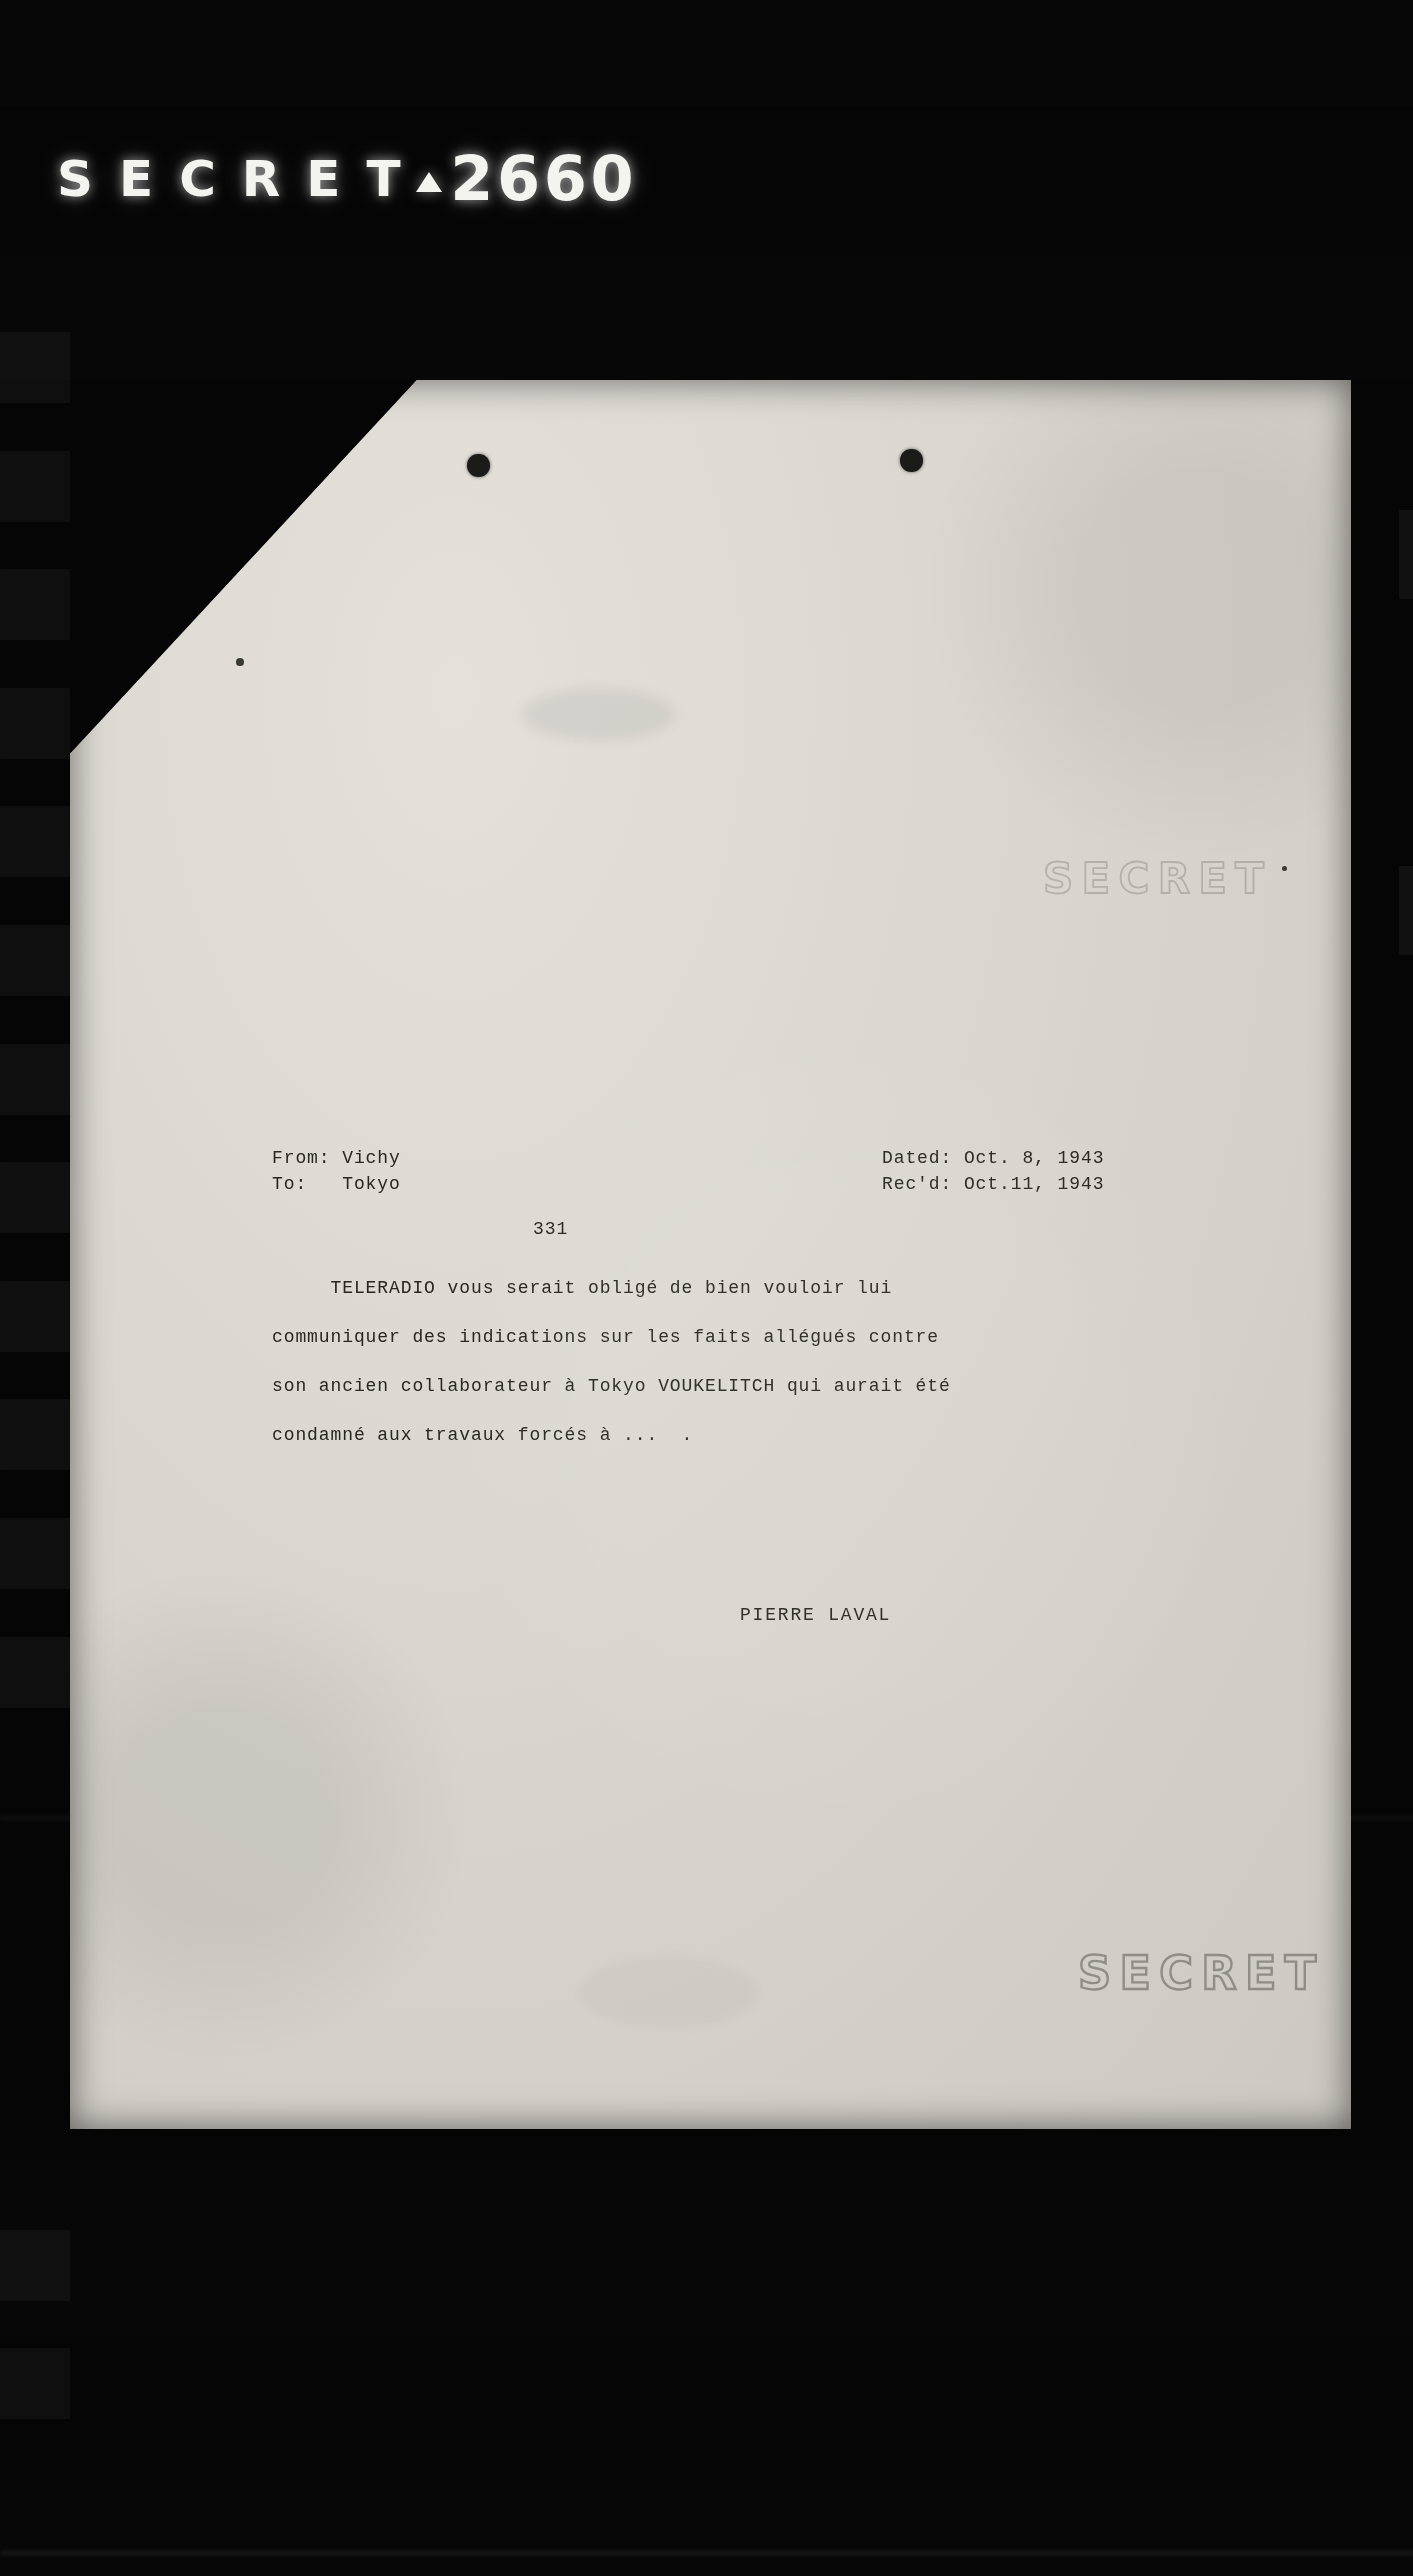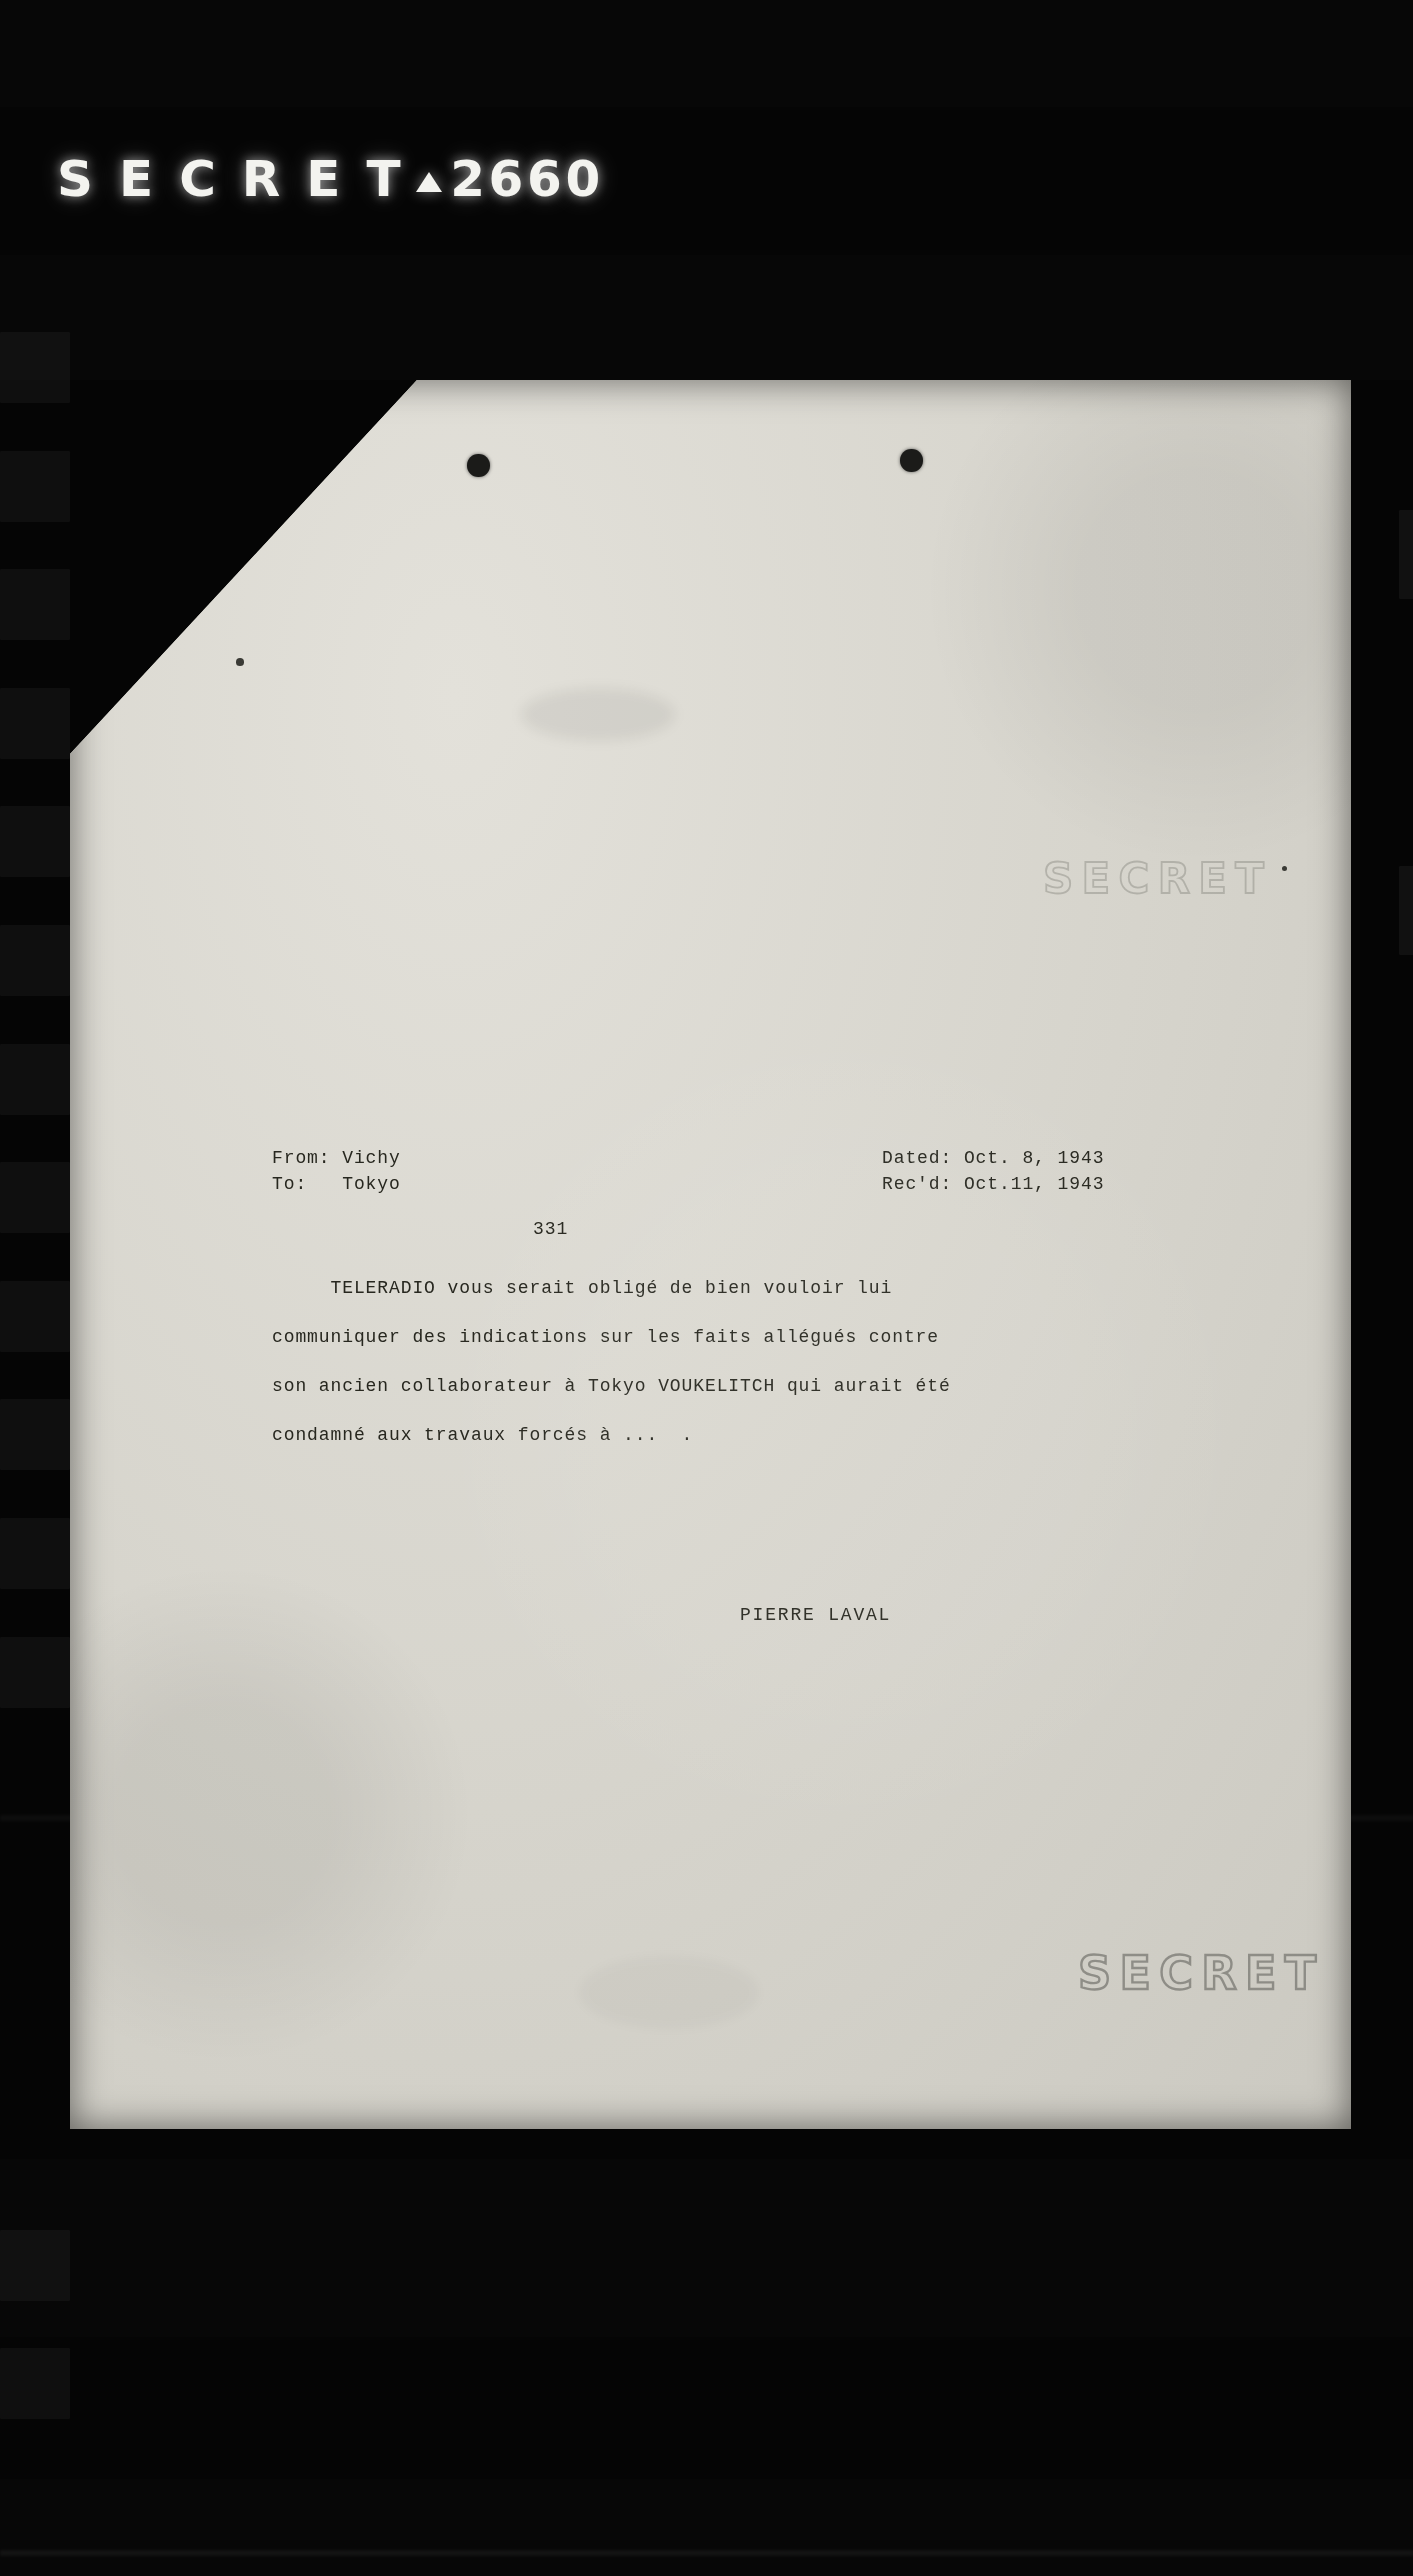--- a/index.html
+++ b/index.html
@@ -76,21 +76,21 @@
     border-left: 13px solid transparent;
     border-right: 13px solid transparent;
     border-bottom: 20px solid #f3f3ef;
     margin: 6px 8.3px 0 -10.7px;
     filter: drop-shadow(0 0 7.1px rgba(255,255,255,0.5));
   }
   #safety-header .num {
     color: #f3f3ef;
     font-family: "DejaVu Sans", sans-serif;
     font-weight: bold;
-    font-size: 50px;
+    font-size: 62px;
     letter-spacing: 3.6px;
     text-shadow: 0 0 10.7px rgba(255,255,255,0.55), 0 0 25px rgba(255,255,255,0.25);
   }
 
   
   #page {
     position: absolute;
     left: 70px;
     top: 380px;
     width: 1281px;

